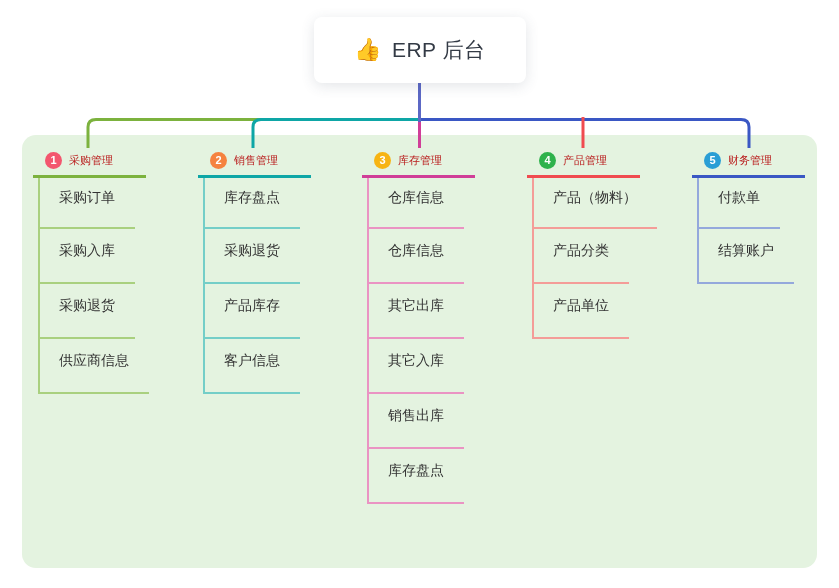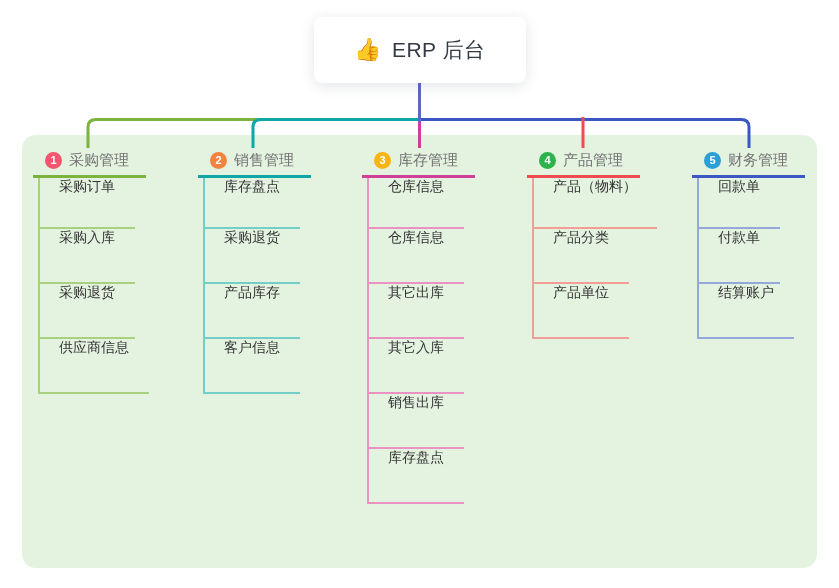--- a/index.html
+++ b/index.html
@@ -30,24 +30,24 @@
   .branch { position:absolute; top:148px; width:165px; z-index:3; }
   .branch-title {
     width:113px; height:30px; display:flex; align-items:center; gap:7px;
     border-bottom:3px solid var(--line); padding-bottom:3px; cursor:pointer;
   }
   .badge {
     margin-left:12px; width:17px; height:17px; border-radius:50%;
     background:var(--badge); color:#fff; font-size:11px; font-weight:bold;
     display:flex; align-items:center; justify-content:center; flex:0 0 auto;
   }
-  .branch-label { font-size:15px; color:#737373; font-weight:500; white-space:nowrap; }
+  .branch-label { font-size:11px; color:#b91c1c; font-weight:500; white-space:nowrap; }
   .children { margin-left:5px; border-left:2px solid var(--child-line); width:fit-content; }
   .child {
-    height:55px; display:flex; align-items:flex-start; width:fit-content;
+    height:55px; display:flex; align-items:center; width:fit-content;
     border-bottom:2px solid var(--child-line);
     padding:0 20px 9px 19px; cursor:pointer;
   }
   .child:first-child { height:51px; }
   .child-label { font-size:14px; color:#333333; white-space:nowrap; }
 </style>
 </head>
 <body>
 
 <div id="stage">
@@ -168,23 +168,20 @@
     </div>
   </div>
     </div>
 
     <div class="branch" style="left: 692px; --line: #3a57c4; --badge: #2a9ed5; --child-line: #94a8dc;">
       <div class="branch-title">
         <span class="badge">5</span>
         <span class="branch-label">财务管理</span>
       </div>
       <div class="children">
-    <div class="child">
-      <span class="child-label">回款单</span>
-    </div>
 
     <div class="child">
       <span class="child-label">付款单</span>
     </div>
 
     <div class="child">
       <span class="child-label">结算账户</span>
     </div>
   </div>
     </div>

